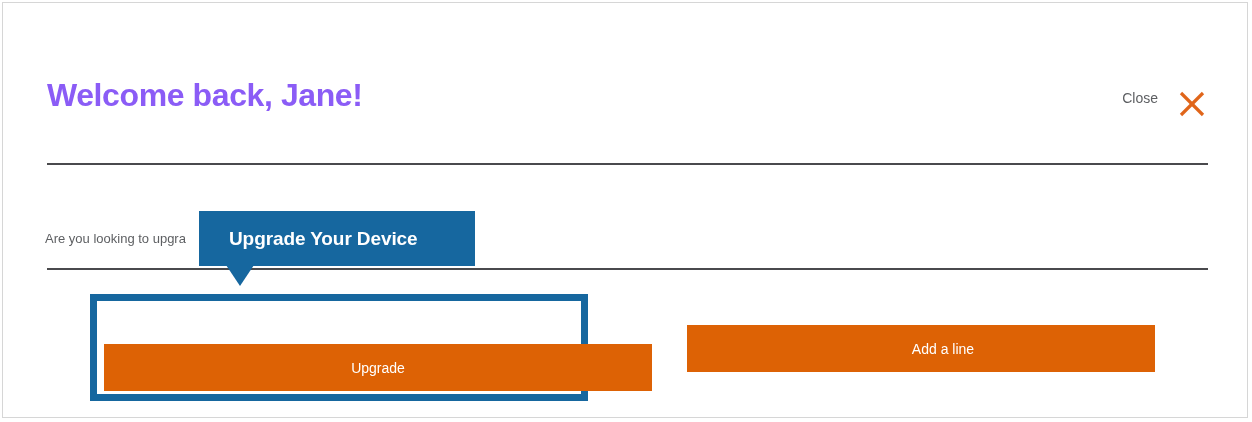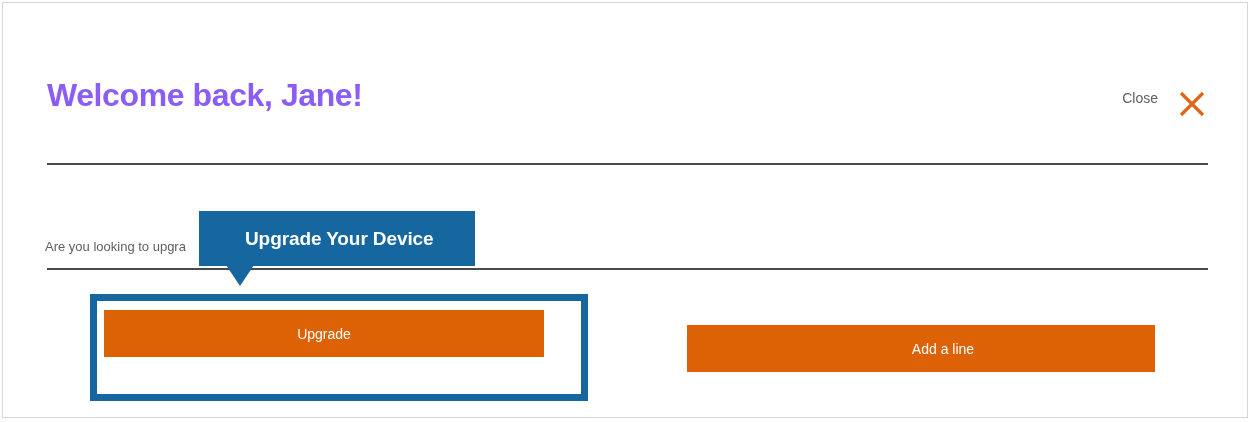--- a/index.html
+++ b/index.html
@@ -91,35 +91,34 @@
     white-space: nowrap;
   }
   .section-sub {
     position: absolute;
     left: 45px;
     top: 229px;
     font-size: 13px;
     color: #5d5f62;
     line-height: 20px;
     white-space: nowrap;
-    margin-top: 8px;
   }
 
   
   .tooltip {
     position: absolute;
     left: 199px;
     top: 211px;
     width: 276px;
     height: 55px;
     background: #16679f;
     display: flex;
     align-items: center;
     box-sizing: border-box;
-    padding-left: 46px;
+    padding-left: 30px;
   }
   .tooltip-text {
     font-size: 19px;
     font-weight: bold;
     color: #ffffff;
     letter-spacing: -0.1px;
     white-space: nowrap;
   }
   .tooltip-arrow {
     position: absolute;
@@ -156,22 +155,22 @@
     box-sizing: border-box;
   }
   .btn-label {
     font-size: 14px;
     color: #ffffff;
     line-height: 20px;
     white-space: nowrap;
   }
   .btn-upgrade {
     left: 104px;
-    top: 310px;
-    width: 440px;
+    top: 344px;
+    width: 548px;
   }
   .btn-addline {
     left: 687px;
     top: 325px;
     width: 468px;
     padding-left: 44px;
   }
 </style>
 </head>
 <body>

